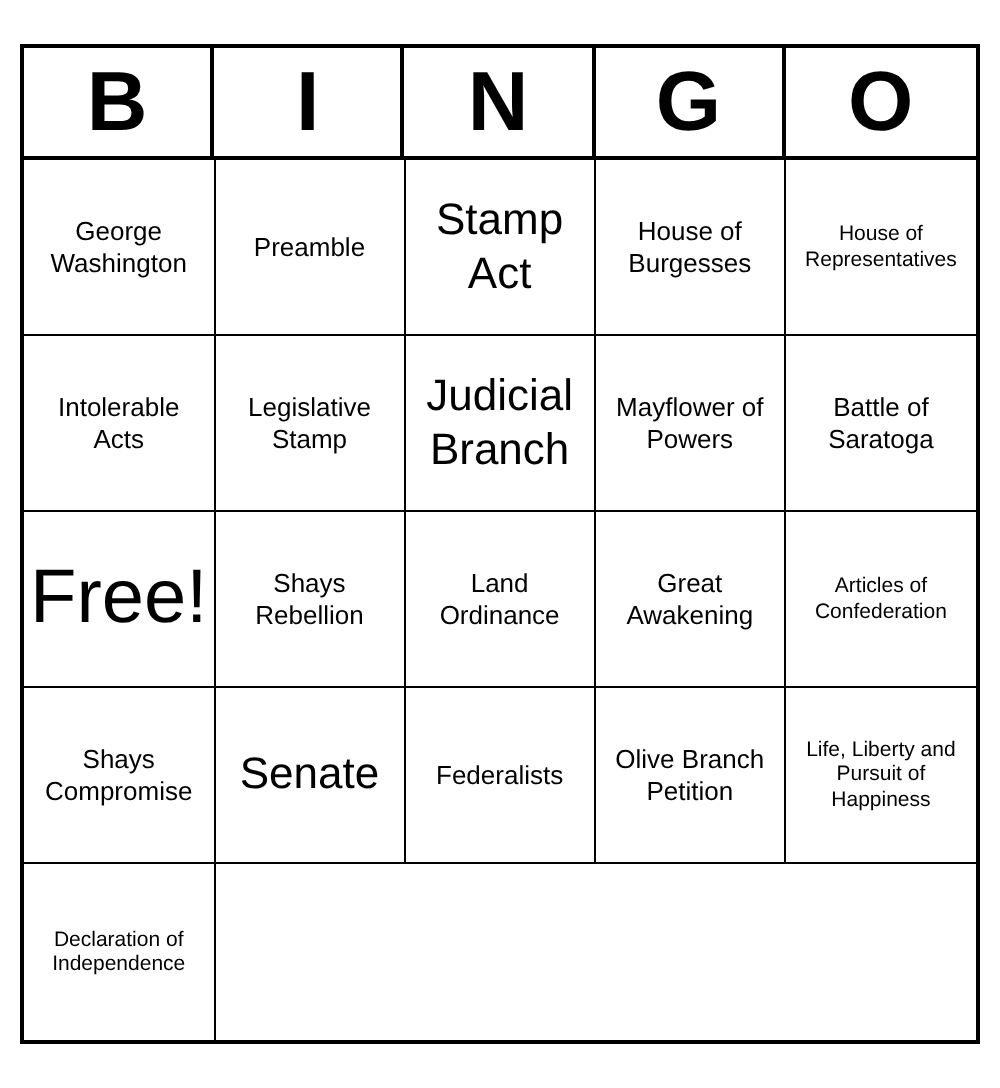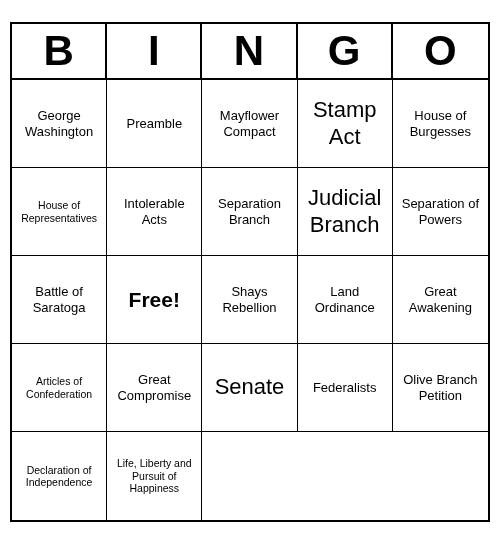--- a/index.html
+++ b/index.html
@@ -57,22 +57,22 @@
     }
     .cell-text {
       font-size: 13px;
       text-align: center;
     }
     .cell-text.large {
       font-size: 22px;
       font-weight: normal;
     }
     .cell-text.xlarge {
-      font-size: 21px;
-      font-weight: bold;
+      font-size: 38px;
+      font-weight: normal;
     }
     .cell-text.small {
       font-size: 10.5px;
     }
   </style>
 </head>
 <body>
 
 <div class="bingo-card">
   <div class="bingo-header">
@@ -83,73 +83,70 @@
       <div class="bingo-header-cell">O</div>
     </div>
   <div class="bingo-grid">
   <div class="bingo-cell">
         <span class="cell-text">George Washington</span>
       </div>
       <div class="bingo-cell">
         <span class="cell-text">Preamble</span>
       </div>
       <div class="bingo-cell">
-        <span class="cell-text">Mayflower Compact</span>
-      </div>
-      <div class="bingo-cell">
         <span class="cell-text large">Stamp Act</span>
       </div>
       <div class="bingo-cell">
         <span class="cell-text">House of Burgesses</span>
       </div>
       <div class="bingo-cell">
         <span class="cell-text small">House of Representatives</span>
       </div>
       <div class="bingo-cell">
         <span class="cell-text">Intolerable Acts</span>
       </div>
       <div class="bingo-cell">
-        <span class="cell-text">Separation Branch</span>
+        <span class="cell-text">Legislative Stamp</span>
       </div>
       <div class="bingo-cell">
         <span class="cell-text large">Judicial Branch</span>
       </div>
       <div class="bingo-cell">
-        <span class="cell-text">Separation of Powers</span>
+        <span class="cell-text">Mayflower of Powers</span>
       </div>
       <div class="bingo-cell">
         <span class="cell-text">Battle of Saratoga</span>
       </div>
       <div class="bingo-cell">
         <span class="cell-text xlarge">Free!</span>
       </div>
       <div class="bingo-cell">
         <span class="cell-text">Shays Rebellion</span>
       </div>
       <div class="bingo-cell">
         <span class="cell-text">Land Ordinance</span>
       </div>
       <div class="bingo-cell">
         <span class="cell-text">Great Awakening</span>
       </div>
       <div class="bingo-cell">
         <span class="cell-text small">Articles of Confederation</span>
       </div>
       <div class="bingo-cell">
-        <span class="cell-text">Great Compromise</span>
+        <span class="cell-text">Shays Compromise</span>
       </div>
       <div class="bingo-cell">
         <span class="cell-text large">Senate</span>
       </div>
       <div class="bingo-cell">
         <span class="cell-text">Federalists</span>
       </div>
       <div class="bingo-cell">
         <span class="cell-text">Olive Branch Petition</span>
       </div>
       <div class="bingo-cell">
-        <span class="cell-text small">Declaration of Independence</span>
+        <span class="cell-text small">Life, Liberty and Pursuit of Happiness</span>
       </div>
       <div class="bingo-cell">
-        <span class="cell-text small">Life, Liberty and Pursuit of Happiness</span>
+        <span class="cell-text small">Declaration of Independence</span>
       </div>
     </div>
 </div>
 
 </body></html>

